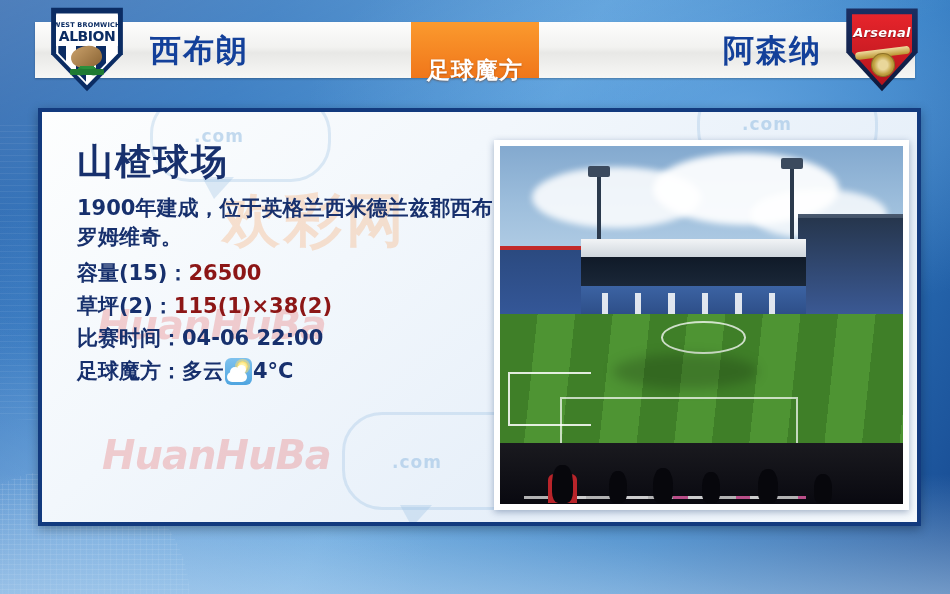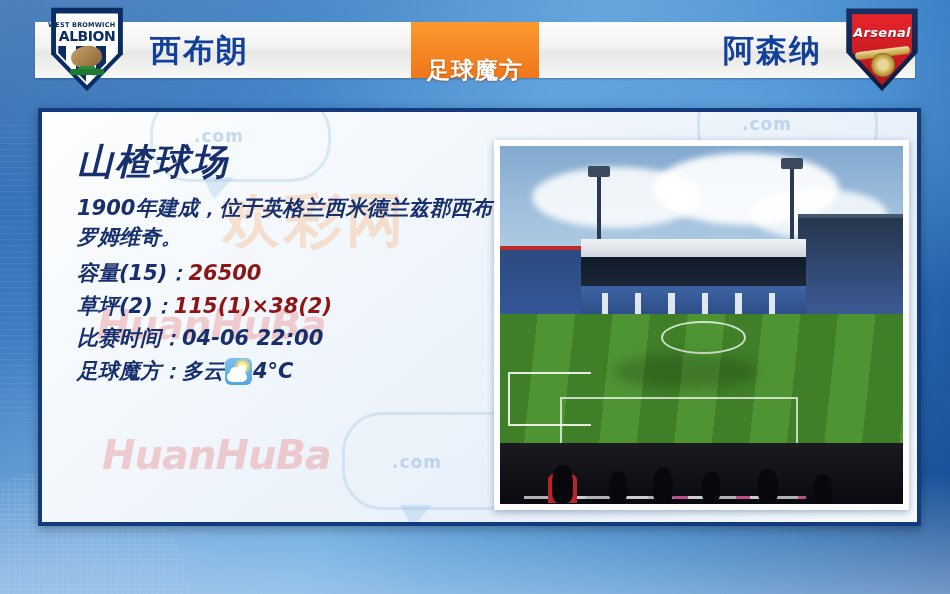--- a/index.html
+++ b/index.html
@@ -43,21 +43,21 @@
   
   .badge-wba{position:absolute;left:48px;top:6px;width:78px;height:86px;}
   .shield{position:absolute;inset:0;background:#0b2c63;
     clip-path:polygon(4% 2%,96% 2%,96% 56%,50% 99%,4% 56%);}
   .shield-in{position:absolute;left:7%;top:7%;width:86%;height:86%;background:#fff;
     clip-path:polygon(4% 2%,96% 2%,96% 56%,50% 99%,4% 56%);}
   .wba-stripes{position:absolute;left:10%;top:10%;width:80%;height:80%;
     background:repeating-linear-gradient(90deg,#0b2c63 0 16%,#fff 16% 32%);
     clip-path:polygon(4% 2%,96% 2%,96% 56%,50% 99%,4% 56%);}
   .wba-band{position:absolute;left:10%;top:10%;width:80%;height:36%;background:#fff;}
-  .wba-t1{position:absolute;left:0;right:0;top:17%;text-align:left;color:#0b2c63;
+  .wba-t1{position:absolute;left:0;right:0;top:17%;text-align:center;color:#0b2c63;
     font-size:6.5px;font-weight:bold;letter-spacing:.2px;}
   .wba-t2{position:absolute;left:0;right:0;top:25%;text-align:center;color:#0b2c63;
     font-size:14px;font-weight:bold;letter-spacing:-.5px;}
   .wba-bird{position:absolute;left:30%;top:46%;width:40%;height:26%;border-radius:48% 52% 45% 55%;
     background:linear-gradient(150deg,#c9a06a,#8a6434);transform:rotate(-12deg);}
   .wba-holly{position:absolute;left:28%;top:70%;width:44%;height:14%;
     background:radial-gradient(ellipse at 30% 50%,#1e7a32 40%,transparent 42%),
                radial-gradient(ellipse at 70% 50%,#1e7a32 40%,transparent 42%),
                radial-gradient(ellipse at 50% 30%,#2a8f3c 38%,transparent 40%);}
 
@@ -102,21 +102,21 @@
   .wm-dotcom{position:absolute;font-size:17px;font-weight:bold;color:rgba(150,190,225,.55);
     letter-spacing:1px;}
   .wm-huanhuba{position:absolute;font-size:40px;font-weight:bold;letter-spacing:-1px;
     color:rgba(233,120,120,.35);font-style:italic;}
   .wm-cn{position:absolute;font-size:52px;font-weight:bold;letter-spacing:3px;
     color:rgba(240,150,140,.42);}
   .wm-cn2{position:absolute;font-size:58px;font-weight:bold;letter-spacing:4px;
     color:rgba(245,175,120,.35);}
 
   
-  .info{position:absolute;left:35px;top:30px;width:420px;z-index:3;font-style:italic;}
+  .info{position:absolute;left:35px;top:30px;width:420px;z-index:3;}
   .stadium-title{font-size:36px;font-weight:bold;color:#17306d;letter-spacing:2px;
     margin:0 0 12px 0;line-height:1.1;}
   .desc{font-size:21px;font-weight:bold;color:#17306d;line-height:1.42;margin:0 0 4px 0;}
   .row{font-size:21px;font-weight:bold;color:#17306d;line-height:1.55;white-space:nowrap;}
   .val{color:#8c1616;}
   .times{color:#17306d;}
   .wicon{display:inline-block;width:27px;height:27px;border-radius:6px;vertical-align:-7px;
     margin:0 1px;position:relative;background:linear-gradient(180deg,#7fc2ee,#4fa5e0);overflow:hidden;}
   .wicon .sun{position:absolute;right:4px;top:3px;width:11px;height:11px;border-radius:50%;
     background:radial-gradient(circle,#fff3a8 35%,#f5c32c 100%);

